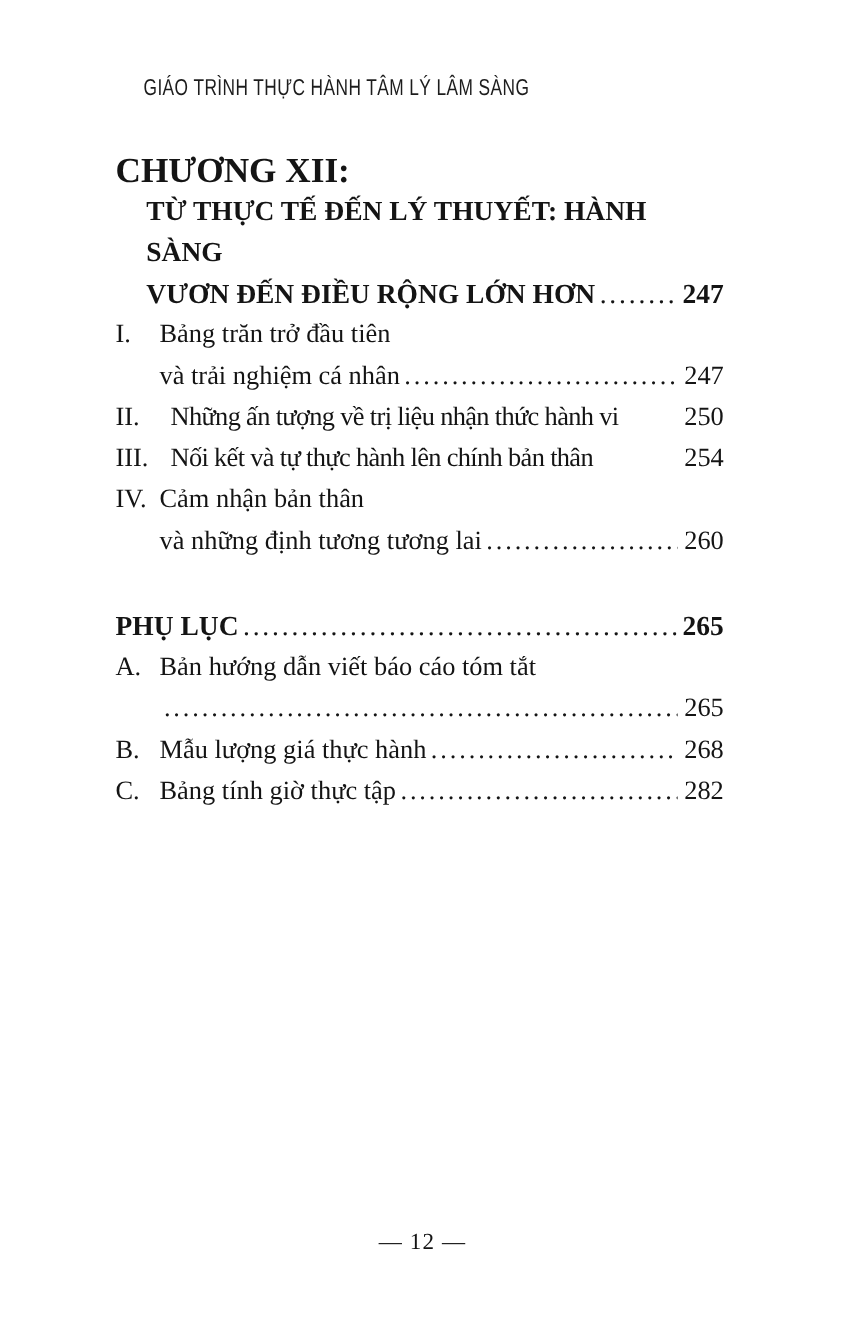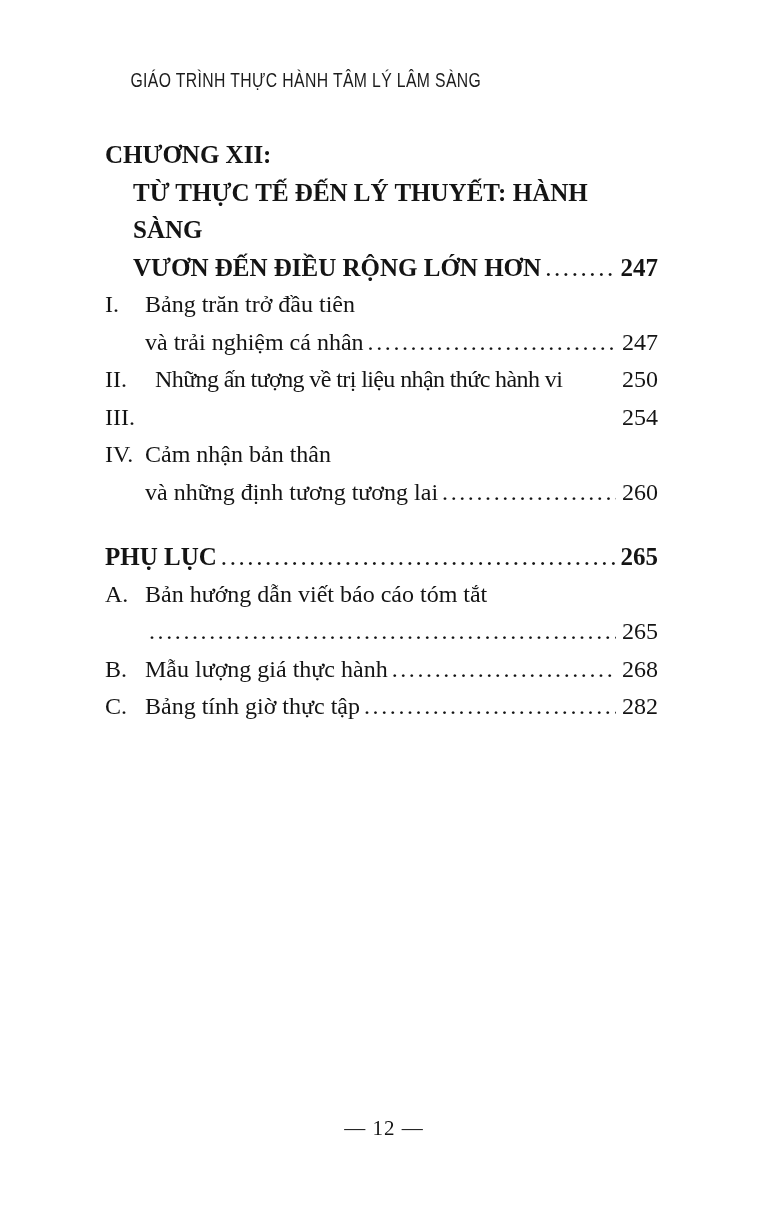--- a/index.html
+++ b/index.html
@@ -29,21 +29,21 @@
   }
   .content {
     position: absolute;
     top: 136px; left: 105px;
     width: 553px;
     font-size: 24px;
     line-height: 37.5px;
   }
   .chapter-label {
     font-weight: bold;
-    font-size: 25px;
+    font-size: 32px;
   }
   .chapter-title {
     margin-left: 28px;
     font-weight: bold;
     font-size: 25px;
   }
   .entry { display: flex; }
   .entry .num { flex: 0 0 40px; }
   .entry .etext { flex: 1 1 auto; min-width: 0; }
   .row { display: flex; align-items: baseline; }
@@ -57,21 +57,21 @@
     min-width: 10px;
     font-weight: normal;
   }
   .dots::before {
     content: "..........................................................................................................";
     letter-spacing: 2.6px;
   }
   .spacer { flex: 1 1 auto; min-width: 7px; }
   .pg { flex: 0 0 auto; white-space: nowrap; }
   .pg.bold { font-weight: bold; }
-  .appendix { margin-top: 27px; }
+  .appendix { margin-top: 40px; }
   .appendix-head {
     font-weight: bold;
     font-size: 25px;
   }
   .page-footer {
     position: absolute;
     top: 1116px; left: 0; width: 768px;
     text-align: center;
     font-size: 21px;
     letter-spacing: 1px;
@@ -117,20 +117,21 @@
         <span class="spacer"></span>
         <span class="pg">250</span>
       </div>
     </div>
   </div>
 
   <div class="entry">
     <span class="num">III.</span>
     <div class="etext">
       <div class="row tight">
+        <span class="txt">Nối kết và tự thực hành lên chính bản thân</span>
         <span class="spacer"></span>
         <span class="pg">254</span>
       </div>
     </div>
   </div>
 
   <div class="entry">
     <span class="num">IV.</span>
     <div class="etext">
       <div class="line">Cảm nhận bản thân</div>

